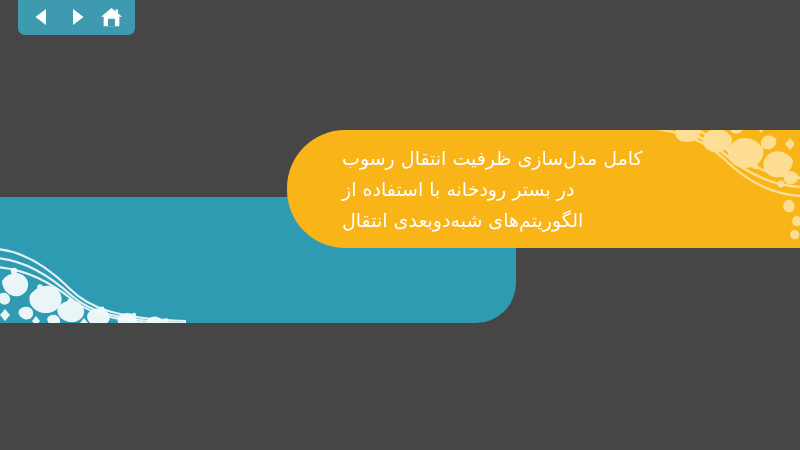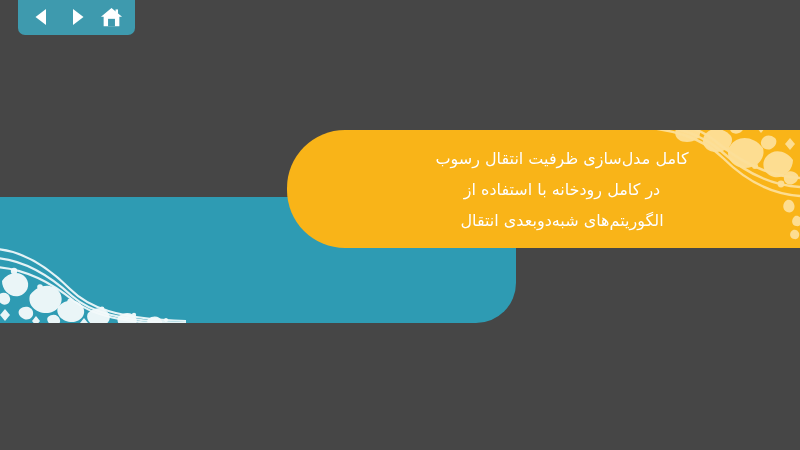--- a/index.html
+++ b/index.html
@@ -96,24 +96,24 @@
     pointer-events: none;
     opacity: 0.92;
   }
 
   #title-text {
     position: absolute;
     right: 18px;
     top: 50%;
     transform: translateY(-50%);
     width: 440px;
-    text-align: center;
+    text-align: left;
     direction: rtl;
     color: #ffffff;
-    font-size: 16px;
+    font-size: 19px;
     line-height: 31px;
     letter-spacing: 0;
     z-index: 25;
     text-shadow: 0 0 1px rgba(0,0,0,0.05);
   }
   #title-text .tline { display: block; white-space: nowrap; }
 </style>
 </head>
 <body>
 
@@ -177,21 +177,21 @@
         <path d="M160 14 l-5 -6 l-5 6 l5 6 z"></path>
         <path d="M130 -2 l-4 -5 l-4 5 l4 5 z"></path>
         <path d="M152 70 c-5 3 -5 10 0 12 c5 2 9 -3 7 -8 c-1 -4 -5 -5 -7 -4 z"></path>
         <path d="M160 86 c-4 3 -4 9 1 10 c4 1 7 -3 5 -7 c-1 -3 -4 -4 -6 -3 z"></path>
         <path d="M158 100 c-4 2 -4 8 1 9 c4 1 6 -3 5 -6 c-1 -3 -4 -4 -6 -3 z"></path>
       </g>
     </svg>
 
     <div id="title-text">
       <span class="tline">کامل مدل‌سازی ظرفیت انتقال رسوب</span>
-      <span class="tline">در کامل رودخانه با استفاده از</span>
+      <span class="tline">در بستر رودخانه با استفاده از</span>
       <span class="tline">الگوریتم‌های شبه‌دوبعدی انتقال</span>
     </div>
   </div>
 
   <div id="navbar">
 
     <button class="navbtn" aria-label="previous">
       <svg width="22" height="22" viewBox="0 0 22 22">
         <path d="M15 3 L15 19 L4.5 11 Z" fill="#ffffff"></path>
       </svg>

